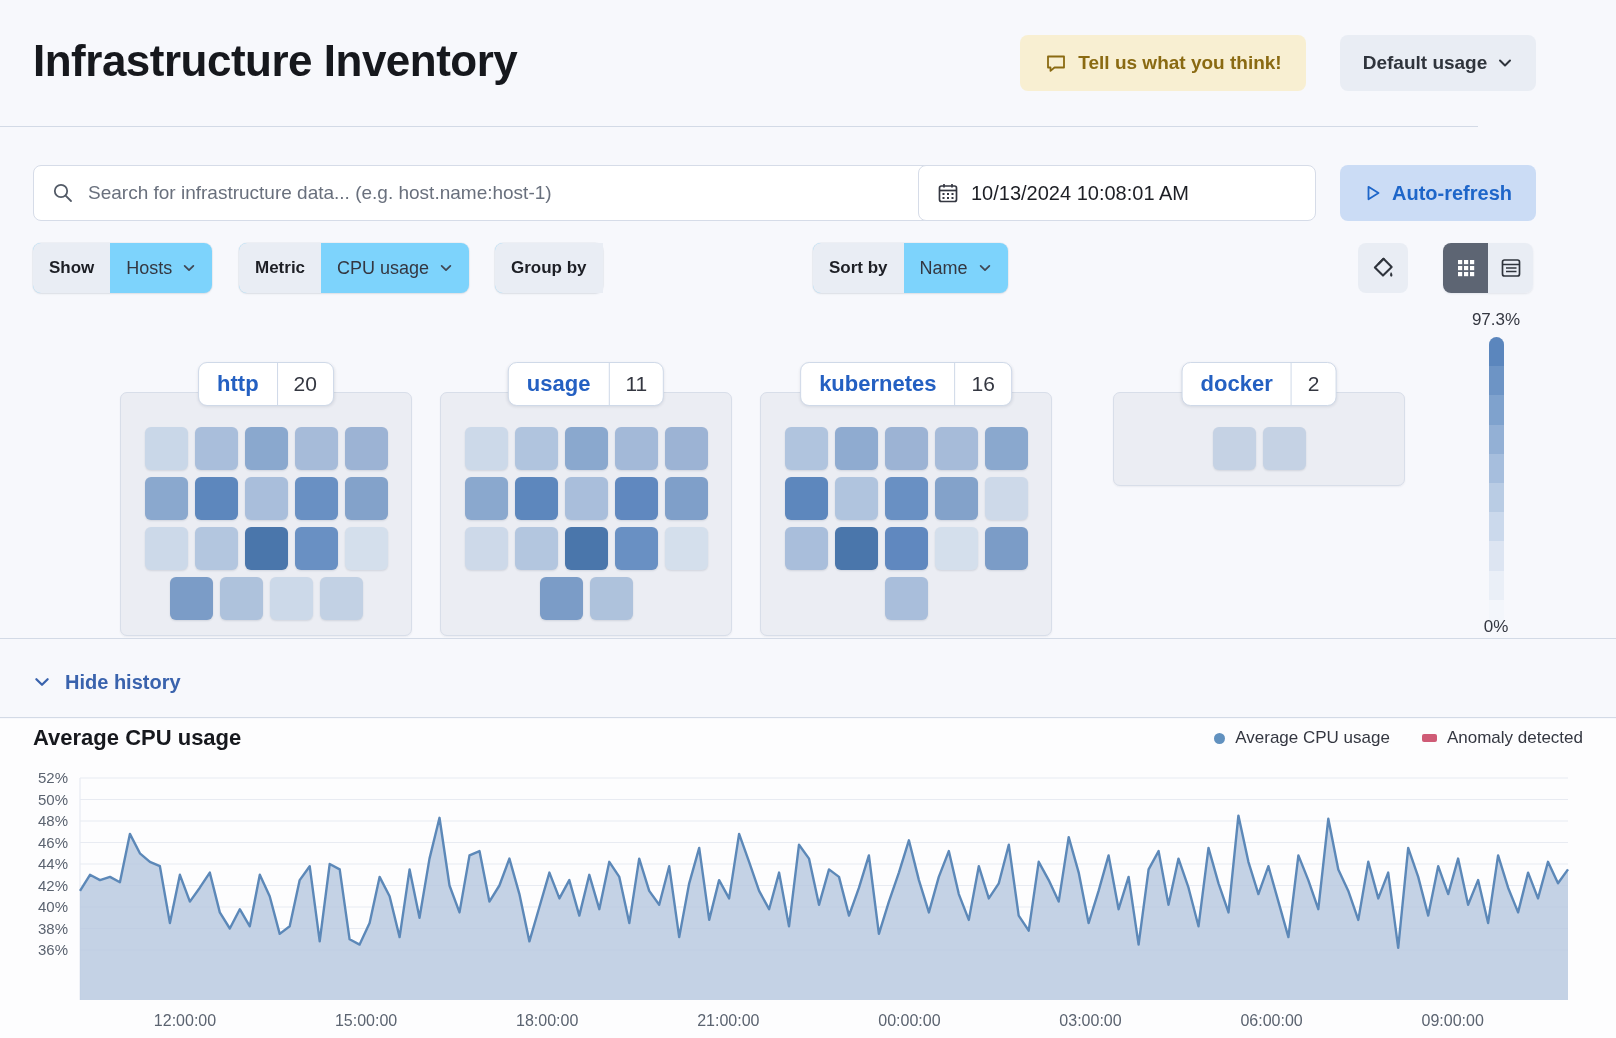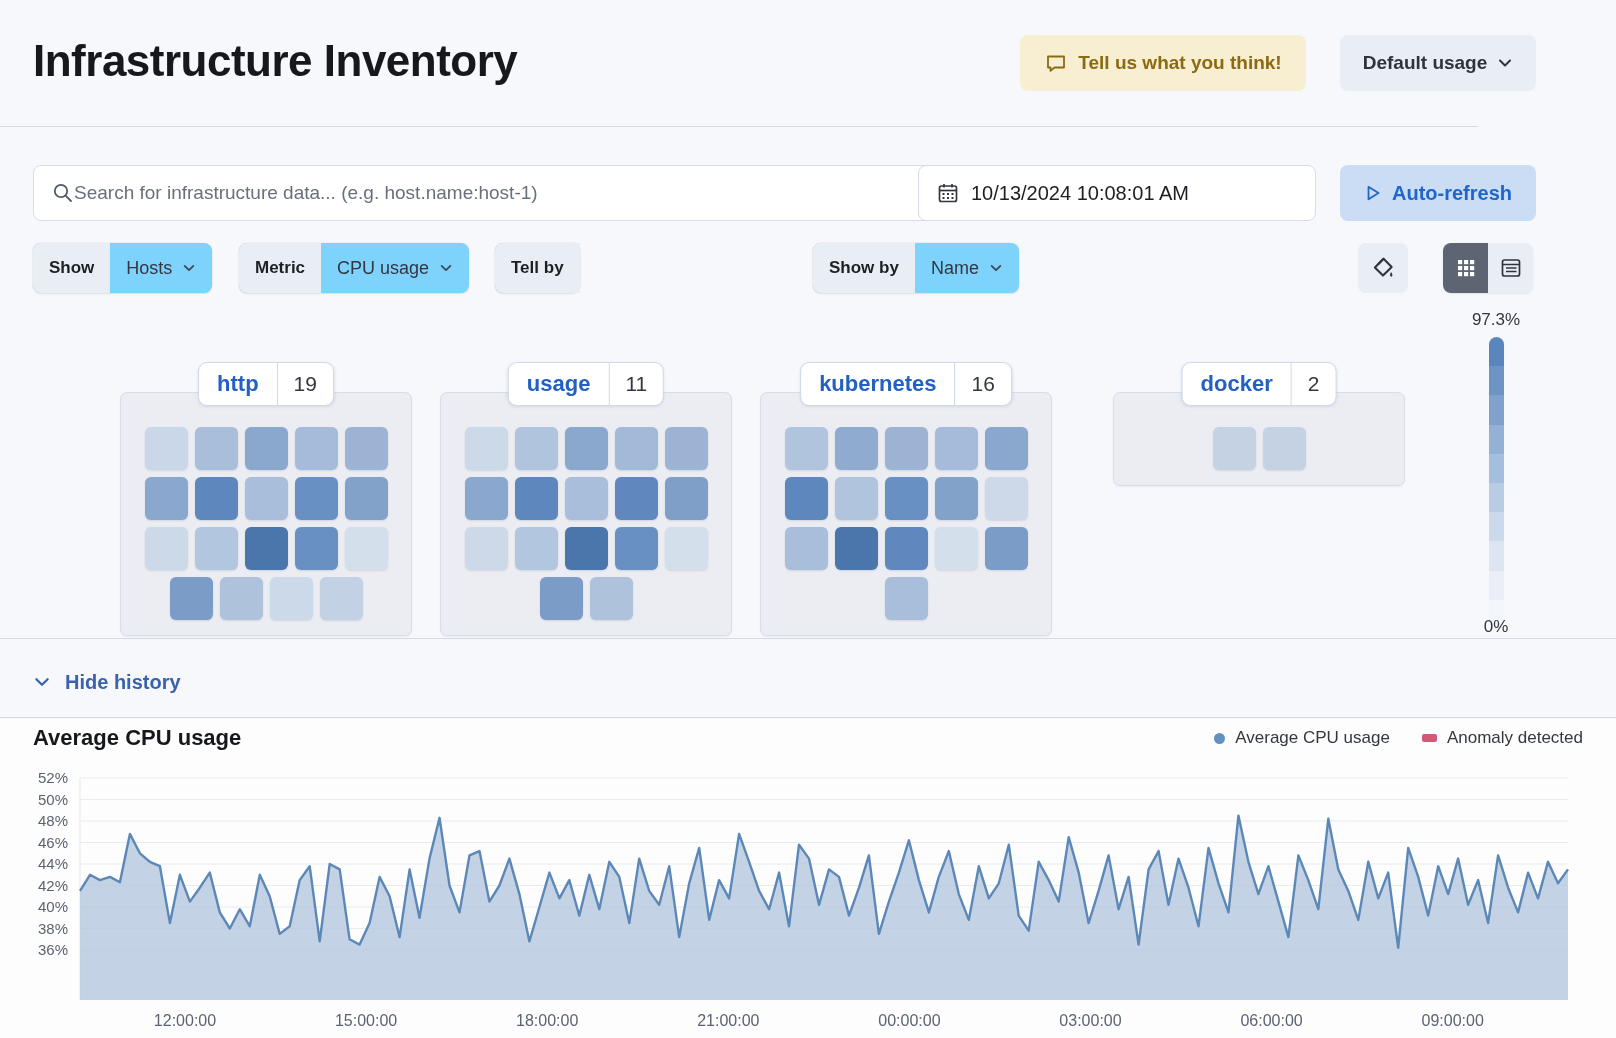--- a/index.html
+++ b/index.html
@@ -7,21 +7,21 @@
   body { font-family:"Liberation Sans", sans-serif; background:#f7f8fc; color:#1d1f25; position:relative; }
 
   
   .header { position:absolute; left:0; top:0; width:1478px; height:127px; border-bottom:1px solid #d3dae6; background:#f7f8fc; }
   .page-title { position:absolute; left:33px; top:36px; font-size:44px; font-weight:bold; letter-spacing:-0.5px; color:#16181d; }
   .btn { display:flex; align-items:center; justify-content:center; gap:10px; border:none; border-radius:8px; cursor:pointer; font-family:inherit; }
   .feedback-btn { position:absolute; left:1020px; top:35px; width:286px; height:56px; background:#f8efd2; color:#8a6a12; font-size:19px; font-weight:bold; }
   .view-btn { position:absolute; left:1340px; top:35px; width:196px; height:56px; background:#e9edf4; color:#2f343c; font-size:19px; font-weight:bold; }
 
   
-  .search-wrap { position:absolute; left:33px; top:165px; width:932px; height:56px; background:#fff; border:1px solid #d6dce8; border-radius:8px; display:flex; align-items:center; padding:0 18px; }
+  .search-wrap { position:absolute; left:33px; top:165px; width:932px; height:56px; background:#fff; border:1px solid #d6dce8; border-radius:8px; display:flex; align-items:center; padding:0 18px; gap:14px; }
   .search-wrap input { flex:1; border:none; outline:none; font-size:19px; font-family:inherit; color:#343741; background:transparent; }
   .search-wrap input::placeholder { color:#69707d; }
   .date-btn { position:absolute; left:918px; top:165px; width:398px; height:56px; background:#fff; border:1px solid #d6dce8; border-radius:8px; color:#1d1f25; font-size:20px; justify-content:flex-start; padding:0 18px; gap:12px; }
   .refresh-btn { position:absolute; left:1340px; top:165px; width:196px; height:56px; background:#cbdcf5; color:#1e66c9; font-size:20px; font-weight:bold; }
 
   
   .filter-group { position:absolute; top:243px; height:50px; display:flex; background:#7dd3fc; border-radius:8px; box-shadow:0 1px 2px rgba(27,40,68,0.09), 0 0 0 1px rgba(27,40,68,0.04); overflow:visible; }
   .filter-label { display:flex; align-items:center; padding:0 16px; background:#e9edf4; border-radius:8px 0 0 8px; font-weight:bold; font-size:17px; color:#1d1f25; }
   .filter-value { display:flex; align-items:center; gap:10px; padding:0 16px; font-size:18px; color:#343741; cursor:pointer; border-radius:0 8px 8px 0; }
   .pill { border:1px solid #c9d4e6; border-radius:7px; padding:6px 14px; font-weight:bold; font-size:17px; color:#1d1f25; background:#fff; }
@@ -121,24 +121,24 @@
 <div class="filter-group" style="left:239px;">
   <div class="filter-label">Metric</div>
   <div class="filter-value">
     <span>CPU usage</span>
     <svg width="14" height="14" viewBox="0 0 16 16">
         <polyline points="3,5.5 8,10.5 13,5.5" fill="none" stroke="#404754" stroke-width="2" stroke-linecap="round" stroke-linejoin="round"></polyline>
       </svg>
   </div>
 </div>
 <div class="filter-group" style="left:495px;">
-  <div class="filter-label">Tell by</div>
+  <div class="filter-label">Group by</div>
 </div>
 <div class="filter-group" style="left:813px;">
-  <div class="filter-label">Show by</div>
+  <div class="filter-label">Sort by</div>
   <div class="filter-value">
     <span>Name</span>
     <svg width="14" height="14" viewBox="0 0 16 16">
         <polyline points="3,5.5 8,10.5 13,5.5" fill="none" stroke="#404754" stroke-width="2" stroke-linecap="round" stroke-linejoin="round"></polyline>
       </svg>
   </div>
 </div>
 
 <button class="icon-btn" style="left:1358px;">
   <svg width="26" height="26" viewBox="0 0 24 24">
@@ -186,21 +186,21 @@
     <div class="scale-step" style="background: rgb(234, 239, 247);"></div>
     <div class="scale-step" style="background: rgb(243, 246, 251);"></div>
   </div>
 <div class="scale-min">0%</div>
 
 <div id="groups">
     <div class="group-panel" style="left: 120px; top: 392px; width: 292px; height: 244px;"></div>
     <div class="group-badge" style="left: 266px; top: 362px; transform: translateX(-50%);">
       <span class="group-name">http</span>
       <span class="sep"></span>
-      <span class="group-count">19</span>
+      <span class="group-count">20</span>
     </div>
     <div class="host-node" style="left: 144.5px; top: 427px; background: rgb(201, 215, 232);"></div>
     <div class="host-node" style="left: 194.5px; top: 427px; background: rgb(169, 190, 219);"></div>
     <div class="host-node" style="left: 244.5px; top: 427px; background: rgb(138, 168, 206);"></div>
     <div class="host-node" style="left: 294.5px; top: 427px; background: rgb(166, 187, 217);"></div>
     <div class="host-node" style="left: 344.5px; top: 427px; background: rgb(156, 179, 212);"></div>
     <div class="host-node" style="left: 144.5px; top: 477px; background: rgb(138, 168, 206);"></div>
     <div class="host-node" style="left: 194.5px; top: 477px; background: rgb(93, 135, 189);"></div>
     <div class="host-node" style="left: 244.5px; top: 477px; background: rgb(169, 190, 219);"></div>
     <div class="host-node" style="left: 294.5px; top: 477px; background: rgb(105, 144, 195);"></div>

